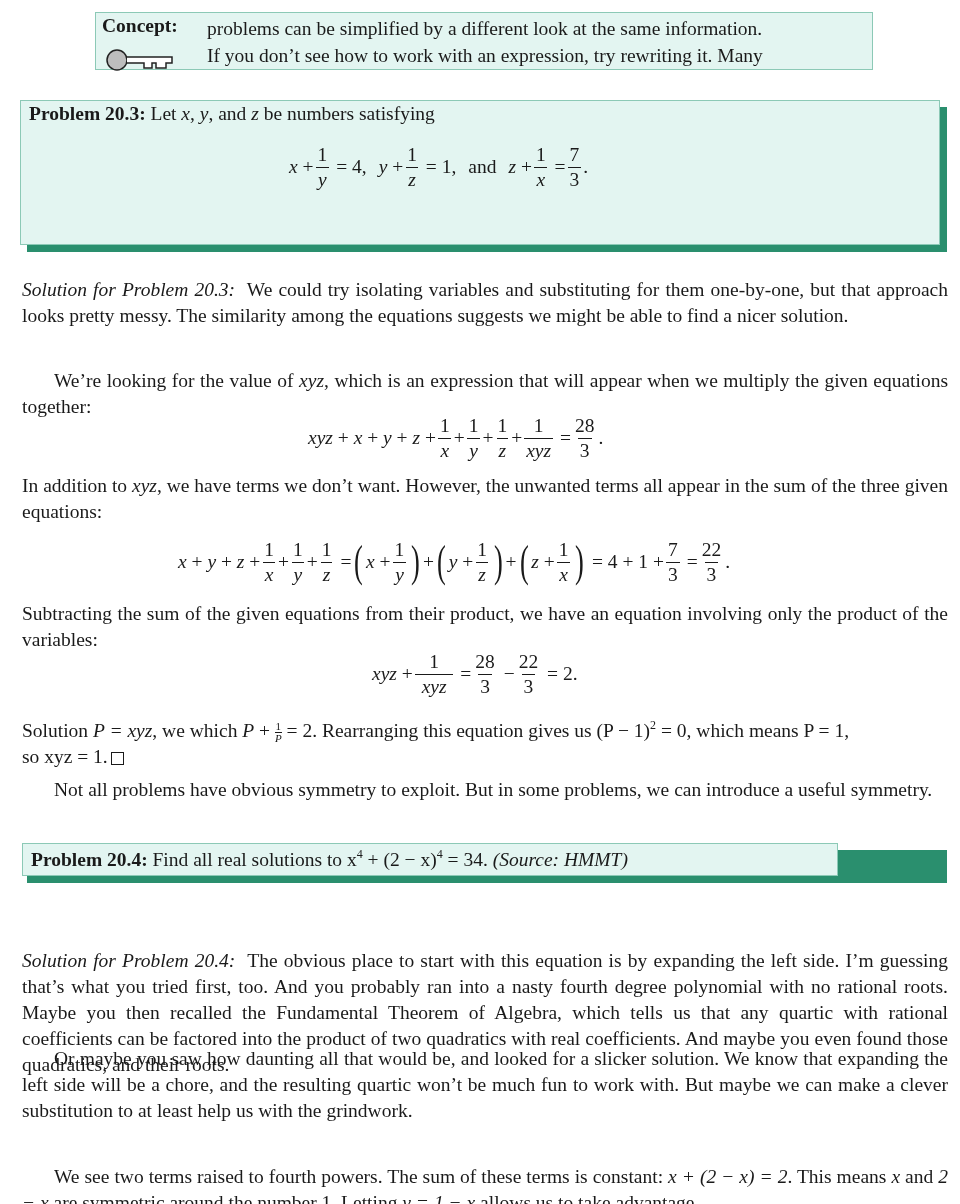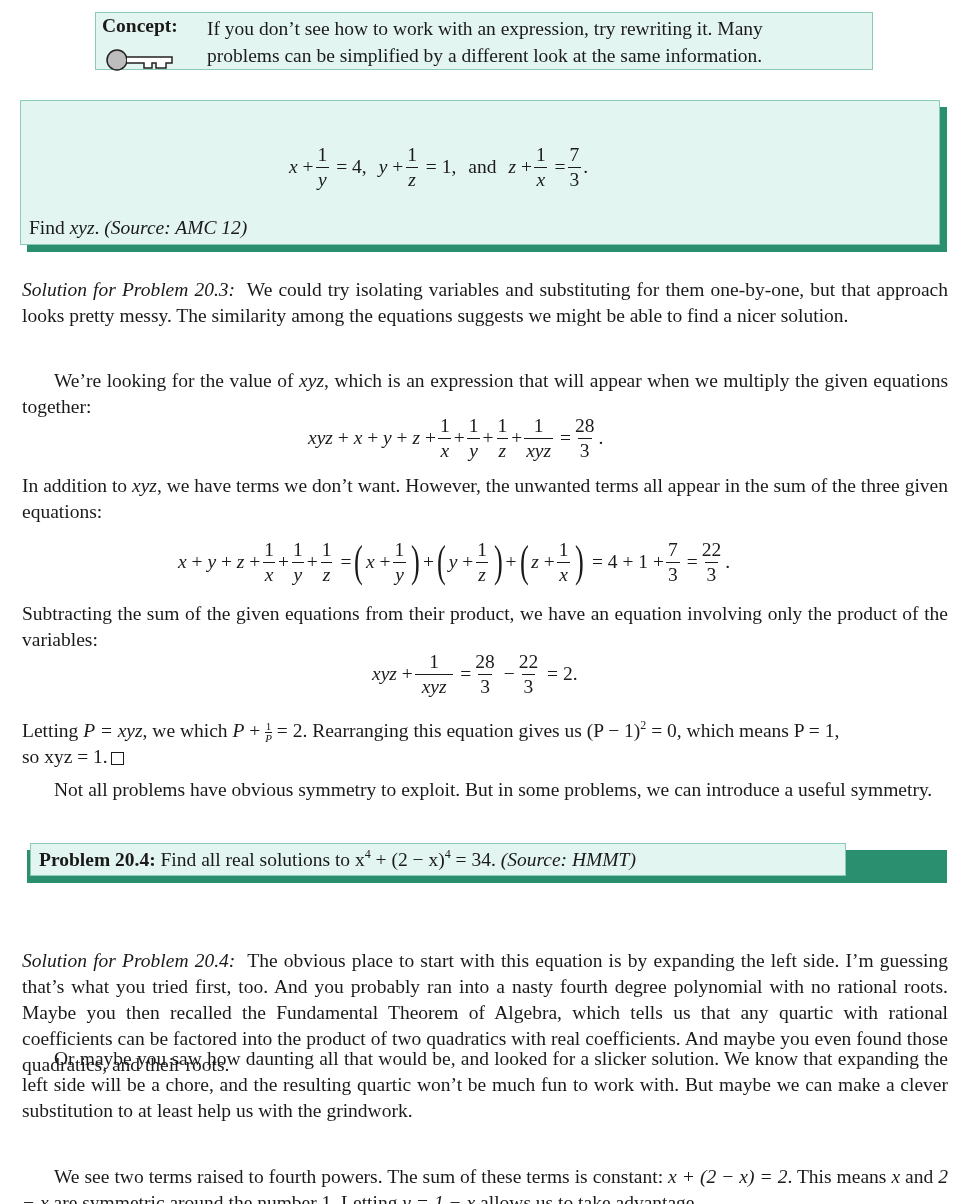--- a/index.html
+++ b/index.html
@@ -22,21 +22,21 @@
   .concept .text { position: absolute; left: 111px; top: 2px; line-height: 27px; width: 665px; }
 
   
   .pbox-wrap { position: absolute; }
   .pbox-shadow { position: absolute; background: #2a8f6e; }
   .pbox {
     position: absolute; background: #e3f5f1; border: 1.5px solid #8cc9b6; box-sizing: border-box;
   }
   .p1 .pbox { left: 0; top: 0; width: 920px; height: 145px; }
   .p1 .pbox-shadow { left: 7px; top: 7px; width: 920px; height: 145px; }
-  .p2 .pbox { left: 10px; top: 0; width: 816px; height: 33px; }
+  .p2 .pbox { left: 2px; top: 0; width: 816px; height: 33px; }
   .p2 .pbox-shadow { left: 7px; top: 7px; width: 920px; height: 33px; }
 
   .ptext { position: absolute; left: 8px; top: 2px; white-space: nowrap; }
 
   
   .math { position: absolute; white-space: nowrap; font-size: 19.5px; display: flex; align-items: center; }
   .frac { display: inline-flex; flex-direction: column; align-items: center; vertical-align: middle; margin: 0 2px; line-height: 1; }
   .frac .num { padding: 0 2px 2px; }
   .frac .den { padding: 2px 2px 0; border-top: 1.2px solid #1a1a1a; }
   .sp { display: inline-block; width: 6px; }
@@ -53,28 +53,32 @@
 
 <div class="concept">
   <span class="label">Concept:</span>
   <span class="key">
     <svg width="70" height="22" viewBox="0 0 70 22">
       <circle cx="11" cy="11" r="10" fill="#bdbdbd" stroke="#222" stroke-width="1.5"></circle>
       <path d="M21 8 H66 V14 H60 V19 H50 V14 H46 V19 H38 V14 H21" fill="#fff" stroke="#222" stroke-width="1.5"></path>
     </svg>
   </span>
   <div class="text">
+    <div>problems can be simplified by a different look at the same information.</div>
     <div>If you don’t see how to work with an expression, try rewriting it. Many</div>
-    <div>problems can be simplified by a different look at the same information.</div>
   </div>
 </div>
 
 <div class="pbox-wrap p1" style="left:20px; top:100px; width:930px; height:155px;">
   <div class="pbox-shadow"></div>
   <div class="pbox">
+    <div class="ptext">
+      <span class="b">Problem 20.3:</span>
+      <span>Let <span class="i">x</span>, <span class="i">y</span>, and <span class="i">z</span> be numbers satisfying</span>
+    </div>
     <div class="math" style="left:268px; top:44px;">
       <span class="i">x</span>&nbsp;+
       <span class="frac">
           <span class="num">1</span>
           <span class="den i">y</span>
         </span>
       &nbsp;=&nbsp;<span>4</span><span>,</span>
       <span class="sp"></span><span class="sp"></span>
       <span class="i">y</span>&nbsp;+
       <span class="frac">
@@ -89,24 +93,20 @@
       <span class="frac">
           <span class="num">1</span>
           <span class="den i">x</span>
         </span>
       &nbsp;=
       <span class="frac">
           <span class="num">7</span>
           <span class="den">3</span>
         </span><span>.</span>
     </div>
-    <div class="ptext" style="top:116px;">
-      <span>Find <span class="i">xyz</span>.</span>
-      <span class="i">(Source: AMC 12)</span>
-    </div>
   </div>
 </div>
 
 <div class="para" style="top:277px;">
   <span class="i">Solution for Problem 20.3:</span>&nbsp;
   <span>We could try isolating variables and substituting for them one-by-one, but that approach looks pretty messy. The similarity among the equations suggests we might be able to find a nicer solution.</span>
 </div>
 
 <div class="para" style="top:368px;">
   <span class="indent"></span><span>We’re looking for the value of </span><span class="i">xyz</span><span>, which is an expression that will appear when we multiply the given equations together:</span>
@@ -192,21 +192,21 @@
       <span class="den">3</span>
     </span>&nbsp;−
   <span class="frac">
       <span class="num">22</span>
       <span class="den">3</span>
     </span>
   &nbsp;<span>= 2.</span>
 </div>
 
 <div class="para" style="top:712px;">
-  <span>Letting </span><span class="i">P = xyz</span><span>, we which </span><span class="i">P</span> + <span class="smallfrac">
+  <span>Solution </span><span class="i">P = xyz</span><span>, we which </span><span class="i">P</span> + <span class="smallfrac">
       <span>1</span>
       <span class="den i">P</span>
     </span> <span>= 2. Rearranging this equation gives us (P − 1)</span><sup style="font-size:12px">2</sup><span> = 0, which means P = 1,</span><br>
   <span>so xyz = 1.</span><span class="qed"></span>
 </div>
 
 <div class="para" style="top:777px;">
   <span class="indent"></span><span>Not all problems have obvious symmetry to exploit. But in some problems, we can introduce a useful symmetry.</span>
 </div>
 

